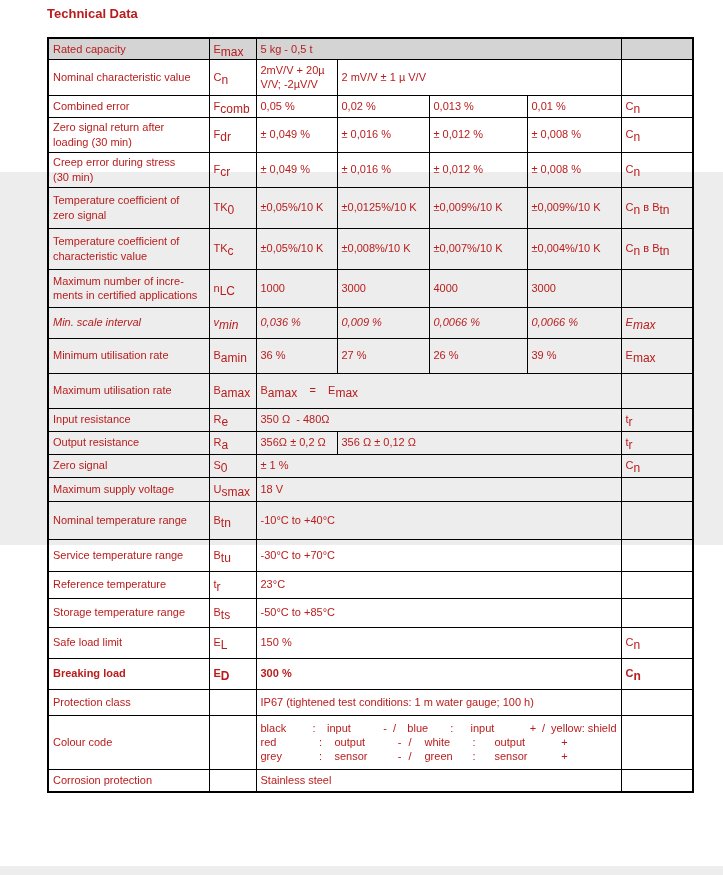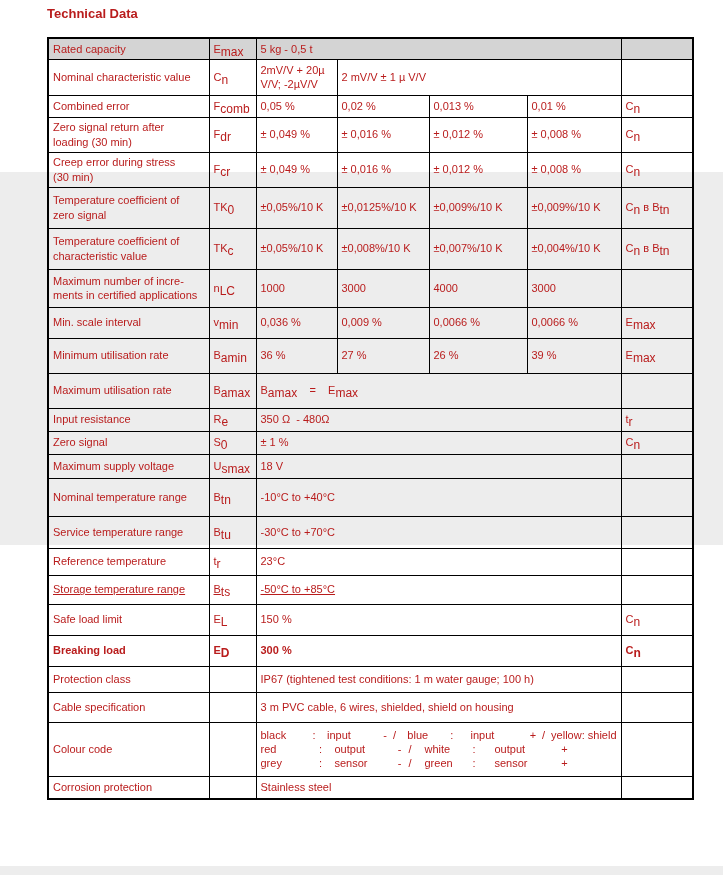--- a/index.html
+++ b/index.html
@@ -115,21 +115,21 @@
         </tr>
         <tr style="height: 38px;">
           <td class="label-cell">Maximum number of incre-<br>ments in certified applications</td>
           <td class="sym-cell">n<sub>LC</sub></td>
           <td class="al-center">1000</td>
           <td class="al-center">3000</td>
           <td class="al-center">4000</td>
           <td class="al-center">3000</td>
           <td></td>
         </tr>
-        <tr style="height: 31px;">
+        <tr style="height: 31px; font-style: italic;">
           <td class="label-cell">Min. scale interval</td>
           <td class="sym-cell">v<sub>min</sub></td>
           <td class="al-left">0,036 %</td>
           <td class="al-left">0,009 %</td>
           <td class="al-left">0,0066 %</td>
           <td class="al-left">0,0066 %</td>
           <td class="al-left">E<sub>max</sub></td>
         </tr>
         <tr style="height: 35px;">
           <td class="label-cell">Minimum utilisation rate</td>
@@ -146,20 +146,27 @@
           <td colspan="4" class="al-center">B<sub>amax</sub>&nbsp;&nbsp;&nbsp; =&nbsp;&nbsp;&nbsp; E<sub>max</sub></td>
           <td></td>
         </tr>
         <tr style="height: 23px;">
           <td class="label-cell">Input resistance</td>
           <td class="sym-cell">R<sub>e</sub></td>
           <td colspan="4" class="al-center">350 Ω&nbsp; - 480Ω</td>
           <td class="al-left">t<sub>r</sub></td>
         </tr>
         <tr style="height: 23px;">
+          <td class="label-cell">Output resistance</td>
+          <td class="sym-cell">R<sub>a</sub></td>
+          <td class="al-center">356Ω ± 0,2 Ω</td>
+          <td colspan="3" class="al-center">356 Ω ± 0,12 Ω</td>
+          <td class="al-left">t<sub>r</sub></td>
+        </tr>
+        <tr style="height: 23px;">
           <td class="label-cell">Zero signal</td>
           <td class="sym-cell">S<sub>0</sub></td>
           <td colspan="4" class="al-center">± 1 %</td>
           <td class="al-left">C<sub>n</sub></td>
         </tr>
         <tr style="height: 24px;">
           <td class="label-cell">Maximum supply voltage</td>
           <td class="sym-cell">U<sub>smax</sub></td>
           <td colspan="4" class="al-center">18 V</td>
           <td></td>
@@ -175,21 +182,21 @@
           <td class="sym-cell">B<sub>tu</sub></td>
           <td colspan="4" class="al-center">-30°C to +70°C</td>
           <td></td>
         </tr>
         <tr style="height: 27px;">
           <td class="label-cell">Reference temperature</td>
           <td class="sym-cell">t<sub>r</sub></td>
           <td colspan="4" class="al-center">23°C</td>
           <td></td>
         </tr>
-        <tr style="height: 29px; text-decoration: underline;">
+        <tr style="height: 29px;">
           <td class="label-cell">Storage temperature range</td>
           <td class="sym-cell">B<sub>ts</sub></td>
           <td colspan="4" class="al-center">-50°C to +85°C</td>
           <td></td>
         </tr>
         <tr style="height: 31px;">
           <td class="label-cell">Safe load limit</td>
           <td class="sym-cell">E<sub>L</sub></td>
           <td colspan="4" class="al-center">150 %</td>
           <td class="al-left">C<sub>n</sub></td>
@@ -197,26 +204,20 @@
         <tr style="height: 31px; font-weight: bold;">
           <td class="label-cell">Breaking load</td>
           <td class="sym-cell">E<sub>D</sub></td>
           <td colspan="4" class="al-center">300 %</td>
           <td class="al-left">C<sub>n</sub></td>
         </tr>
         <tr style="height: 26px;">
           <td class="label-cell">Protection class</td>
           <td class="sym-cell"></td>
           <td colspan="4" class="al-left">IP67 (tightened test conditions: 1 m water gauge; 100 h)</td>
-          <td></td>
-        </tr>
-        <tr style="height: 30px;">
-          <td class="label-cell">Cable specification</td>
-          <td class="sym-cell"></td>
-          <td colspan="4" class="al-left">3 m PVC cable, 6 wires, shielded, shield on housing</td>
           <td></td>
         </tr>
         <tr style="height: 54px;">
           <td class="label-cell">Colour code</td>
           <td class="sym-cell"></td>
           <td colspan="4" class="al-left">
             <div class="cc-line"><span>black</span><span>:</span><span>input</span><span>-</span><span>/</span><span>blue</span><span>:</span><span>input</span><span>+</span><span>/  yellow: shield</span></div>
             <div class="cc-line"><span>red</span><span>:</span><span>output</span><span>-</span><span>/</span><span>white</span><span>:</span><span>output</span><span>+</span><span></span></div>
             <div class="cc-line"><span>grey</span><span>:</span><span>sensor</span><span>-</span><span>/</span><span>green</span><span>:</span><span>sensor</span><span>+</span><span></span></div>
           </td>

